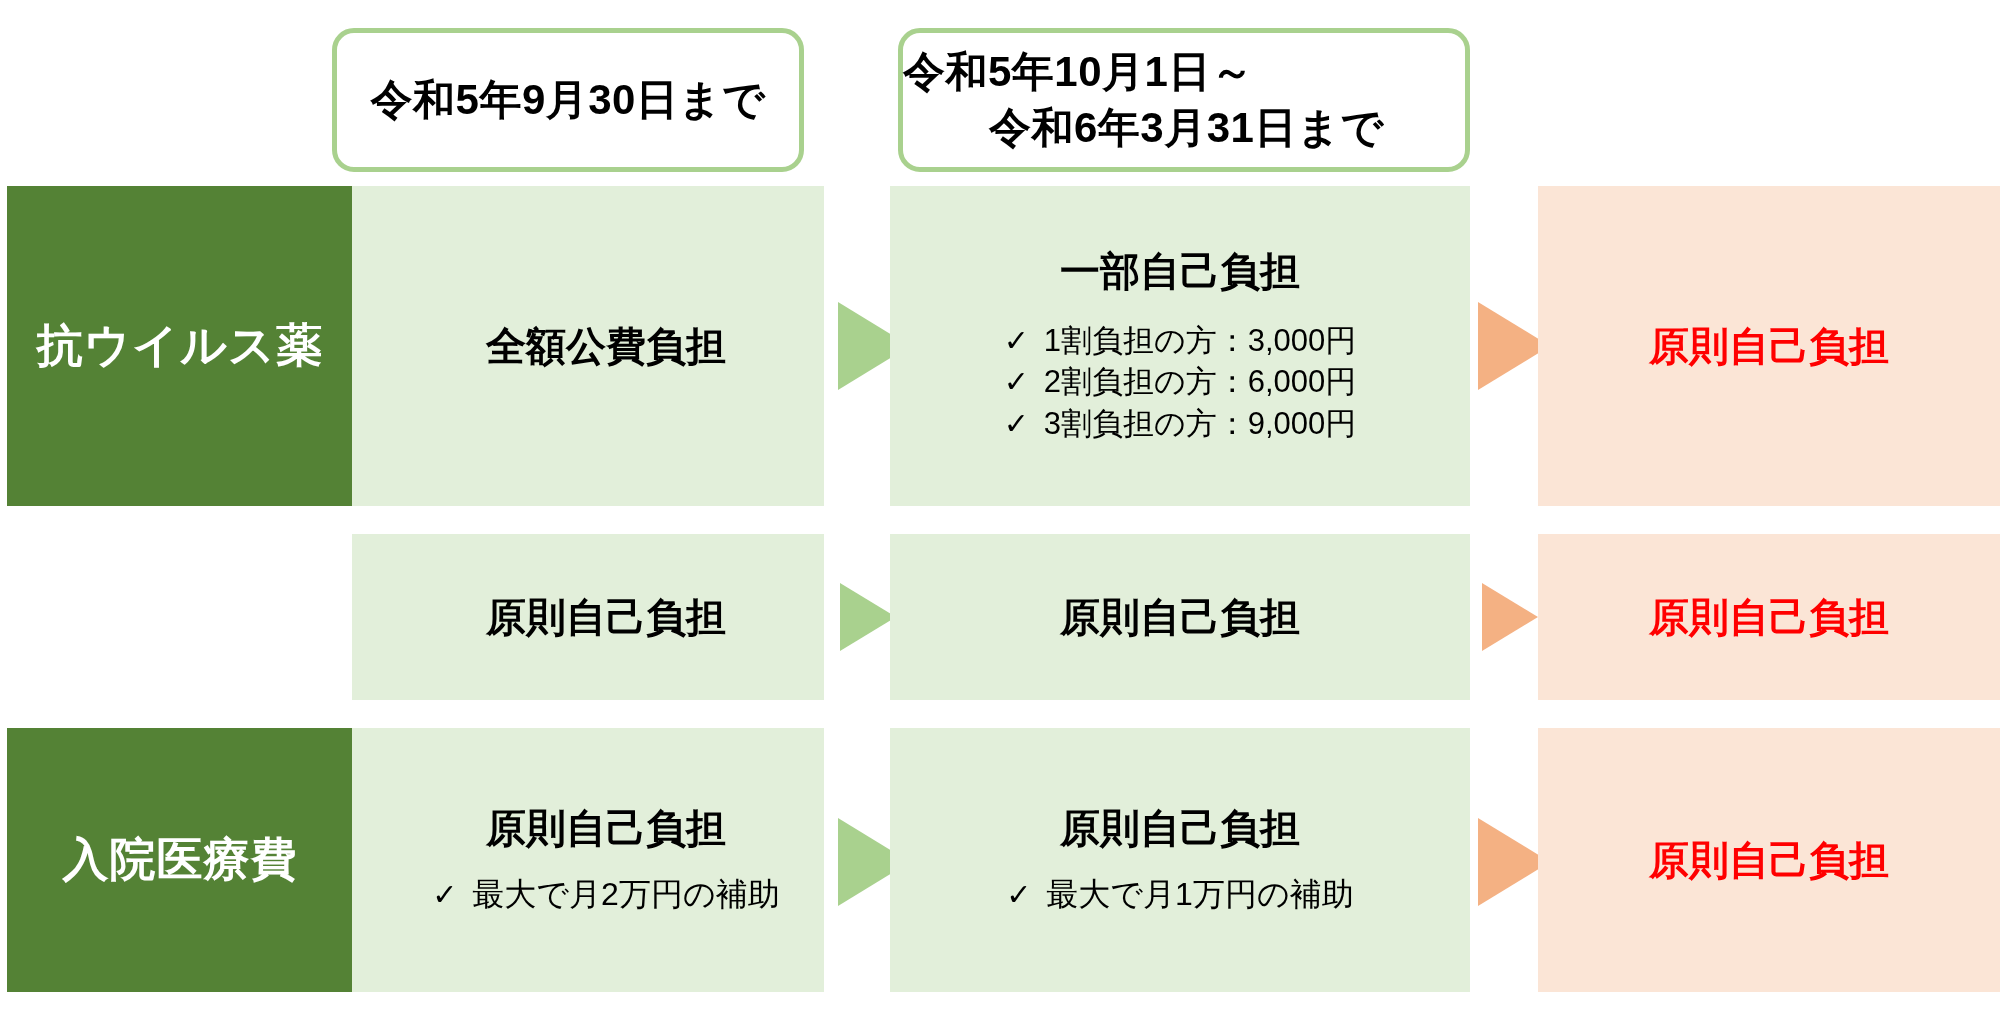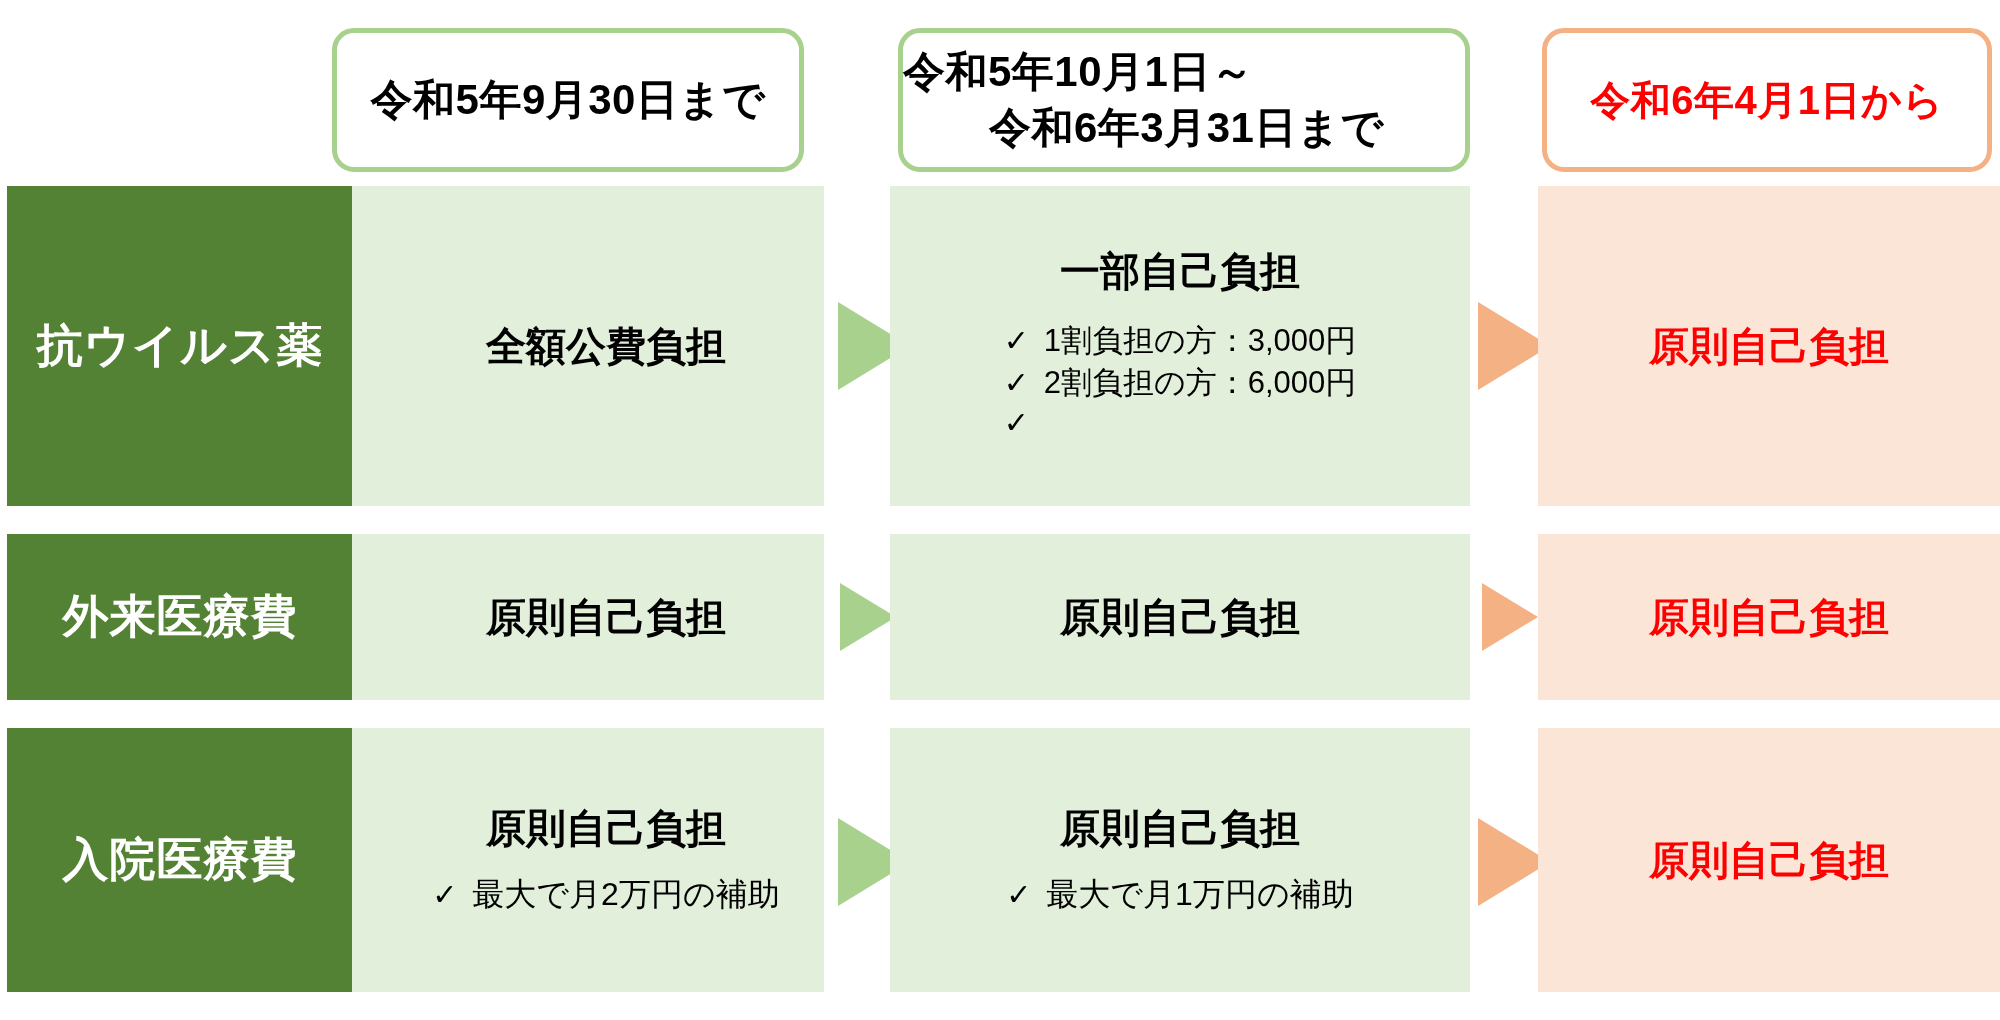--- a/index.html
+++ b/index.html
@@ -153,23 +153,20 @@
 
   <div class="period-pill green" id="pill-1">
     <div>令和5年9月30日まで</div>
   </div>
 
   <div class="period-pill green" id="pill-2">
     <div class="l1">令和5年10月1日～</div>
     <div class="l2">令和6年3月31日まで</div>
   </div>
 
-  <div class="period-pill orange" id="pill-3">
-    <div>令和6年4月1日から</div>
-  </div>
 
   <div class="cat-cell col-cat row-1">抗ウイルス薬</div>
 
   <div class="data-cell green col-1 row-1">
     <div class="cell-head">全額公費負担</div>
   </div>
 
   <div class="arrow green big" id="arrow-r1-a"></div>
 
   <div class="data-cell green col-2 row-1">
@@ -178,31 +175,31 @@
       <div class="bullet-row">
         <span class="check">✓</span>
         <span>1割負担の方：3,000円</span>
       </div>
       <div class="bullet-row">
         <span class="check">✓</span>
         <span>2割負担の方：6,000円</span>
       </div>
       <div class="bullet-row">
         <span class="check">✓</span>
+        <span>3割負担の方：9,000円</span>
       </div>
     </div>
   </div>
 
   <div class="arrow orange big" id="arrow-r1-b"></div>
 
   <div class="data-cell orange col-3 row-1">
     <div class="cell-head red">原則自己負担</div>
   </div>
 
-  <div class="cat-cell col-cat row-2">外来医療費</div>
 
   <div class="data-cell green col-1 row-2">
     <div class="cell-head">原則自己負担</div>
   </div>
 
   <div class="arrow green small" id="arrow-r2-a"></div>
 
   <div class="data-cell green col-2 row-2">
     <div class="cell-head">原則自己負担</div>
   </div>

